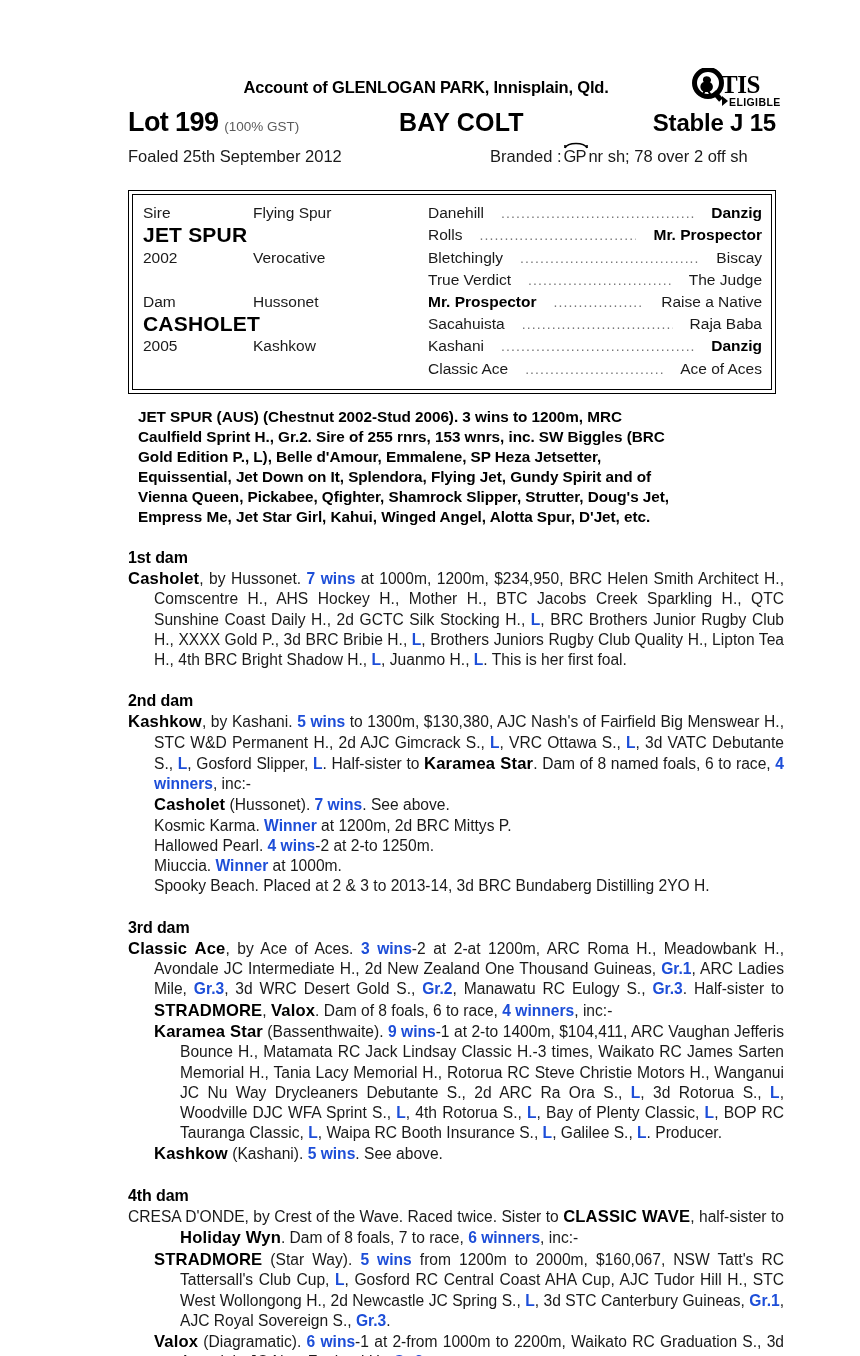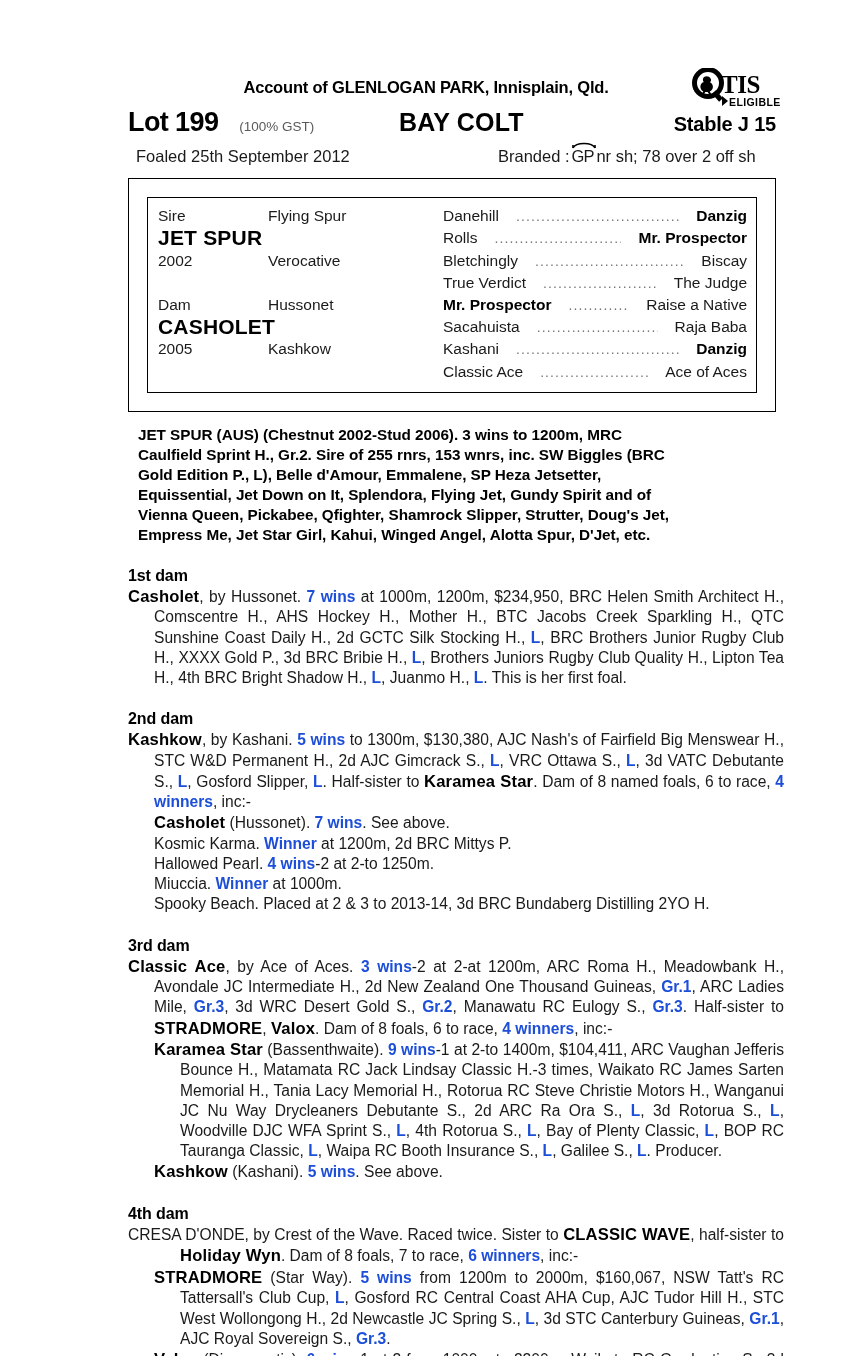--- a/index.html
+++ b/index.html
@@ -61,46 +61,46 @@
     flex: 0 0 255px;
   }
   .lot-number {
     font-size: 27px;
     font-weight: bold;
     letter-spacing: -0.6px;
   }
   .lot-gst {
     font-size: 13.5px;
     color: #5a5a5a;
-    margin-left: 21px;
+    margin-left: 6px;
   }
   .colour-sex {
     font-size: 25px;
     font-weight: bold;
     letter-spacing: 0.2px;
     flex: 1 1 auto;
     text-align: left;
     padding-left: 16px;
   }
   .stable {
-    font-size: 20px;
+    font-size: 24px;
     font-weight: bold;
     letter-spacing: -0.2px;
     text-align: center;
     flex: 0 0 auto;
   }
 
   .foaled-row {
     display: flex;
     margin-top: 9px;
     font-size: 16.5px;
     color: #1a1a1a;
     white-space: nowrap;
   }
-  .foaled-text { flex: 0 0 362px; margin-left: 8px; }
+  .foaled-text { flex: 0 0 362px; }
   .branded-text {
     flex: 1 1 auto;
     display: flex;
     align-items: baseline;
   }
   .brand-mark {
     display: inline-block;
     position: relative;
     margin: 0 3px 0 2px;
     font-size: 16.5px;
@@ -110,23 +110,23 @@
   .brand-mark .overbar {
     position: absolute;
     left: -1px;
     top: -7px;
     width: 26px;
     height: 8px;
   }
 
   
   .ped-wrap {
-    margin: 12px 100px 0 112px;
+    margin: 24px 100px 0 112px;
     border: 1px solid #000;
-    padding: 18px;
+    padding: 3px;
   }
   .ped-table {
     border: 1px solid #000;
     padding: 7px 0 9px 0;
   }
   .ped-grid {
     display: grid;
     grid-template-columns: 110px 175px 1fr;
     grid-auto-rows: 22.2px;
     align-items: center;

